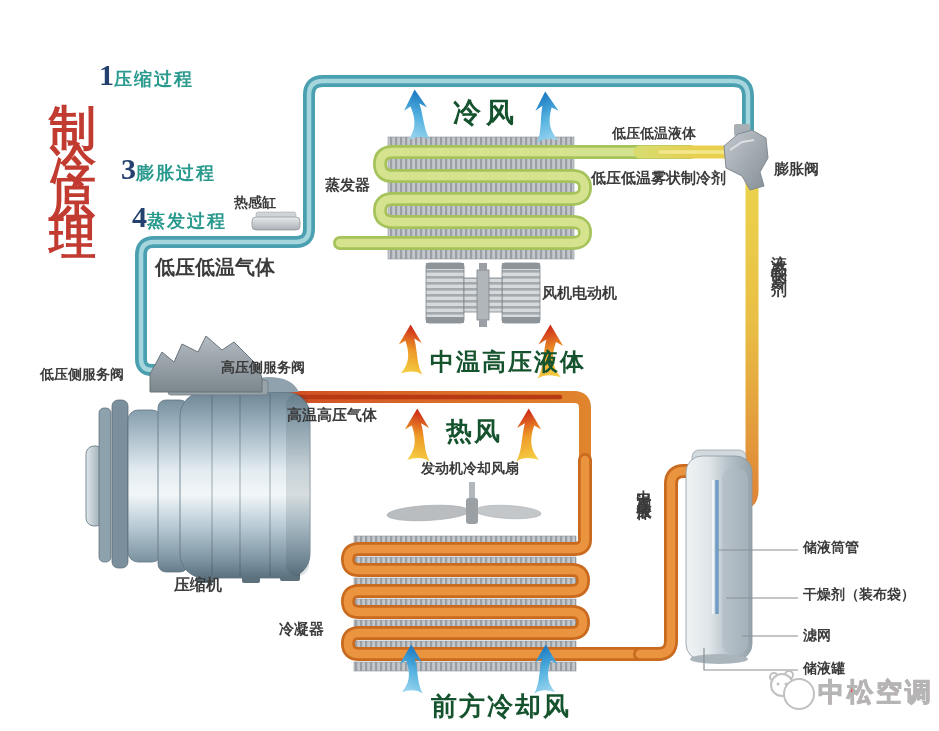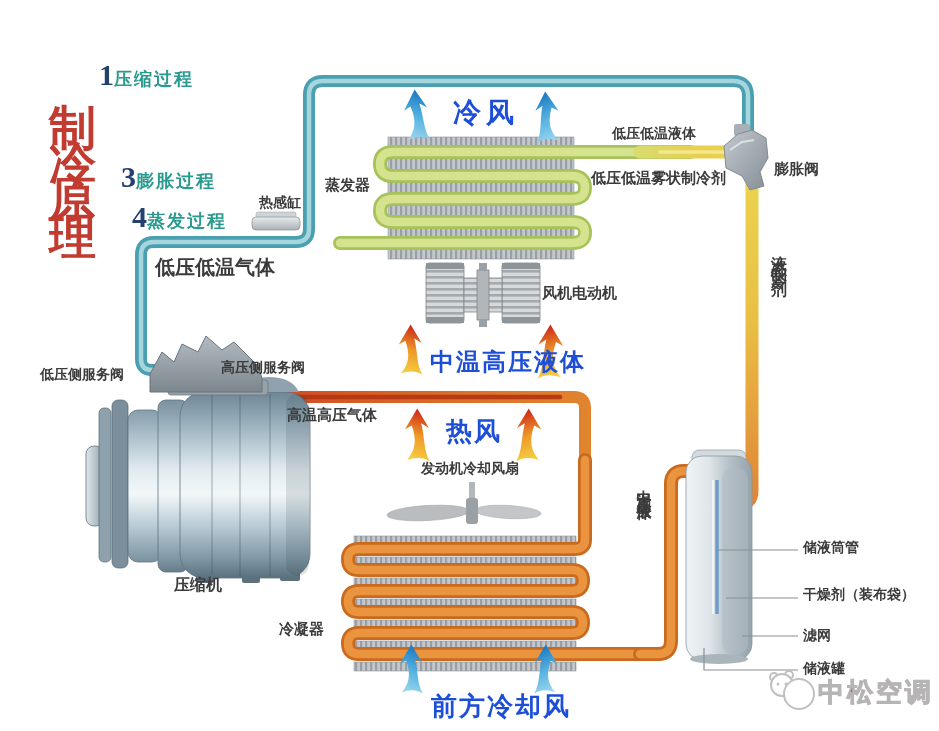--- a/index.html
+++ b/index.html
@@ -1,20 +1,20 @@
 <!DOCTYPE html>
 <html><head>
 <meta charset="utf-8">
 <style>
   html,body{margin:0;padding:0;background:#fff;}
   .canvas{position:relative;width:939px;height:731px;background:#ffffff;overflow:hidden;
           font-family:"Liberation Sans",sans-serif;}
   .lbl{position:absolute;color:#3b3b3b;font-weight:bold;white-space:nowrap;
        font-family:"Liberation Sans",sans-serif;}
-  .lbl-red{position:absolute;color:#1d4ed8;font-weight:bold;white-space:nowrap;
+  .lbl-red{position:absolute;color:#14532d;font-weight:bold;white-space:nowrap;
        font-family:Liberation Mono, monospace;}
   .vert{writing-mode:vertical-rl;text-orientation:upright;}
   .title{position:absolute;left:44px;top:66px;height:350px;color:#c23b30;
          font-family:"Liberation Serif",serif;font-weight:bold;font-size:47px;
          writing-mode:vertical-rl;text-orientation:upright;letter-spacing:37px;line-height:58px;}
   .proc{position:absolute;white-space:nowrap;font-family:"Liberation Serif",serif;font-weight:bold;}
   .proc .n{color:#24406e;font-size:30px;}
   .proc .t{color:#2a9a8e;font-size:18px;letter-spacing:2px;}
   .watermark{position:absolute;left:818px;top:675px;font-size:26px;letter-spacing:3px;
        font-weight:bold;color:#ef4444;-webkit-text-stroke:1px #b5b5b5;
@@ -244,28 +244,28 @@
       <circle cx="778" cy="684" r="1.5" fill="#c0c0c0" stroke="none"></circle>
       <circle cx="786" cy="684" r="1.5" fill="#c0c0c0" stroke="none"></circle>
     </g>
   </svg>
 
   <div class="title">制冷原理</div>
 
   <div class="proc" style="left:99px;top:58px;">
     <span class="n">1</span><span class="t">压缩过程</span>
   </div>
-  <div class="proc" style="left:121px;top:160px;">
+  <div class="proc" style="left:121px;top:152px;">
     <span class="n">3</span><span class="t">膨胀过程</span>
   </div>
   <div class="proc" style="left:132px;top:200px;">
     <span class="n">4</span><span class="t">蒸发过程</span>
   </div>
 
-  <div class="lbl" style="left:259px;top:194px;font-size:14px;">热感缸</div>
+  <div class="lbl" style="left:234px;top:194px;font-size:14px;">热感缸</div>
   <div class="lbl" style="left:325px;top:176px;font-size:15px;">蒸发器</div>
   <div class="lbl-red" style="left:453px;top:94px;font-size:28px;letter-spacing:5px;">冷风</div>
   <div class="lbl" style="left:612px;top:125px;font-size:14px;">低压低温液体</div>
   <div class="lbl" style="left:591px;top:169px;font-size:15px;">低压低温雾状制冷剂</div>
   <div class="lbl" style="left:774px;top:160px;font-size:15px;">膨胀阀</div>
   <div class="lbl vert" style="left:768px;top:242px;font-size:16px;height:125px;letter-spacing:6px;">液态制冷剂</div>
   <div class="lbl" style="left:155px;top:254px;font-size:20px;">低压低温气体</div>
   <div class="lbl" style="left:542px;top:284px;font-size:15px;">风机电动机</div>
   <div class="lbl-red" style="left:430px;top:346px;font-size:24px;letter-spacing:2px;">中温高压液体</div>
   <div class="lbl" style="left:40px;top:350px;font-size:14px;margin-top:16px;">低压侧服务阀</div>

